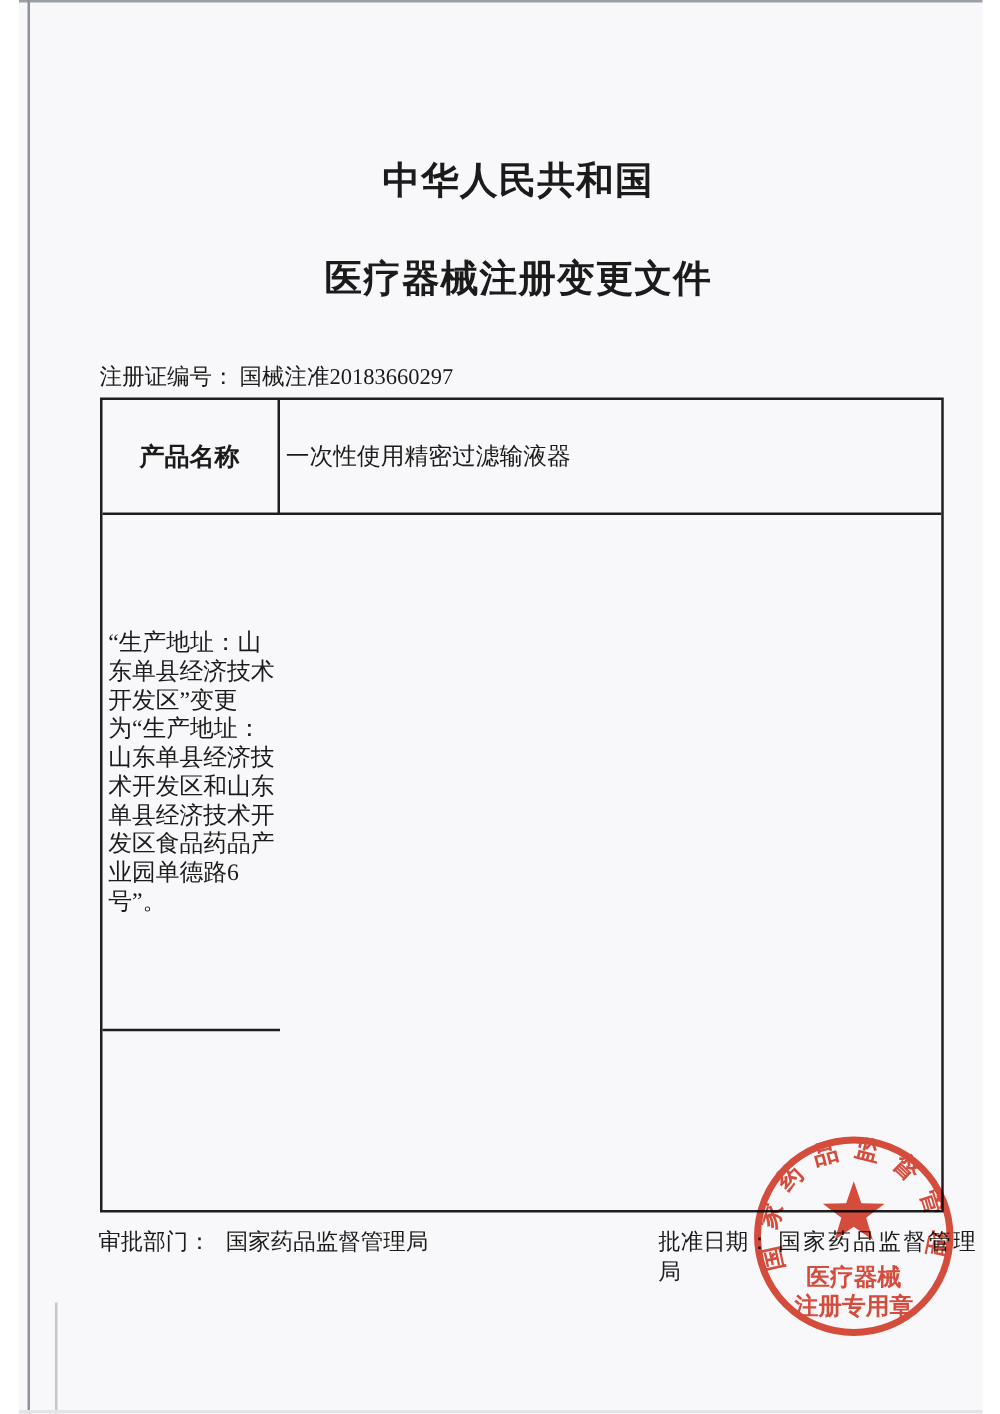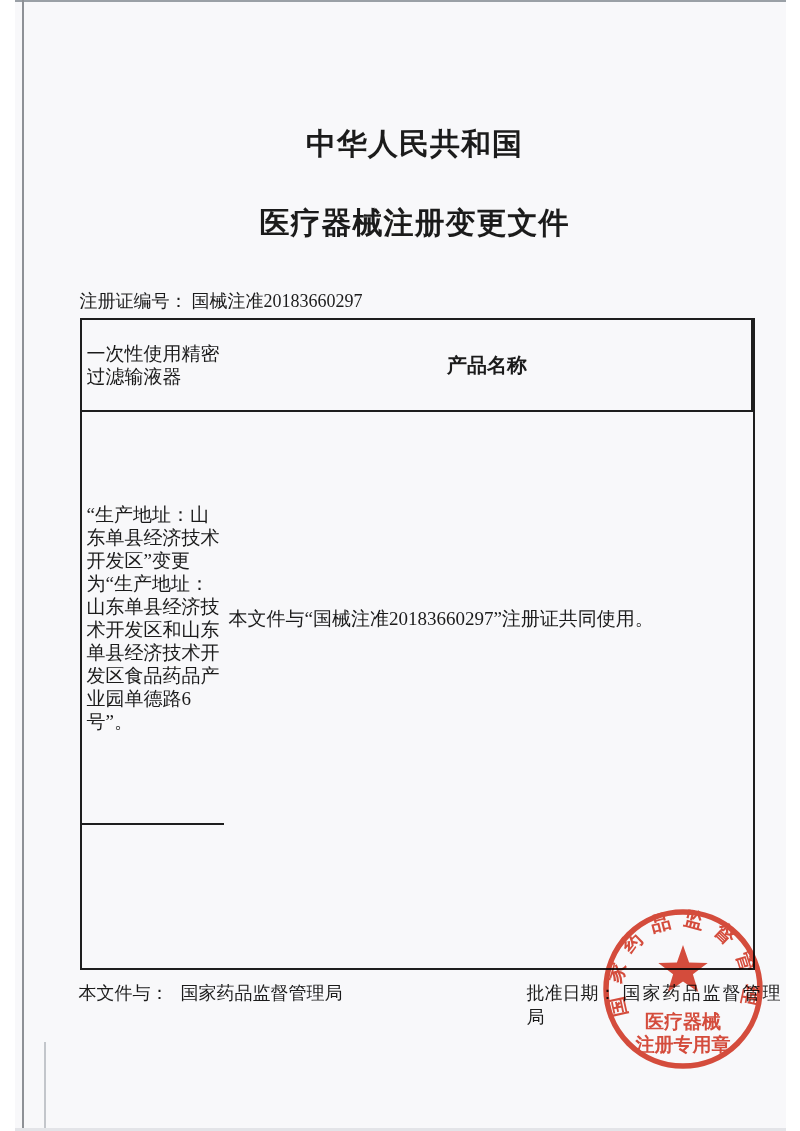--- a/index.html
+++ b/index.html
@@ -89,36 +89,33 @@
   <div class="edge-bottom"></div>
 
   <div class="title title1">中华人民共和国</div>
   <div class="title title2">医疗器械注册变更文件</div>
 
   <div class="regline">
     <span>注册证编号：</span><span class="reg-value">国械注准20183660297</span>
   </div>
 
   <div class="doc-table">
+    <div class="cell cell-label row-divider">产品名称</div>
     <div class="cell cell-value row-divider">
       <div>一次性使用精密过滤输液器</div>
     </div>
-    <div class="cell cell-label row-divider">产品名称</div>
 
     <div class="cell cell-value row-divider">
       <div>“生产地址：山东单县经济技术开发区”变更为“生产地址：山东单县经济技术开发区和山东单县经济技术开发区食品药品产业园单德路6号”。</div>
     </div>
 
-    <div class="cell cell-value">
-      <div>本文件与“国械注准20183660297”注册证共同使用。</div>
-    </div>
   </div>
 
   <div class="footer-line footer-left">
-    <span>本文件与：</span><span class="f-value">国家药品监督管理局</span>
+    <span>审批部门：</span><span class="f-value">国家药品监督管理局</span>
   </div>
   <div class="footer-line footer-right">
     <span>批准日期：</span><span class="f-value">国家药品监督管理局</span>
   </div>
 
   <div class="stamp">
     <svg viewBox="0 0 172 172" xmlns="http://www.w3.org/2000/svg">
       <defs>
         <path id="arcPath" d="M 31.6 111.4 A 61 61 0 1 1 140.4 111.4" fill="none"></path>
       </defs>

